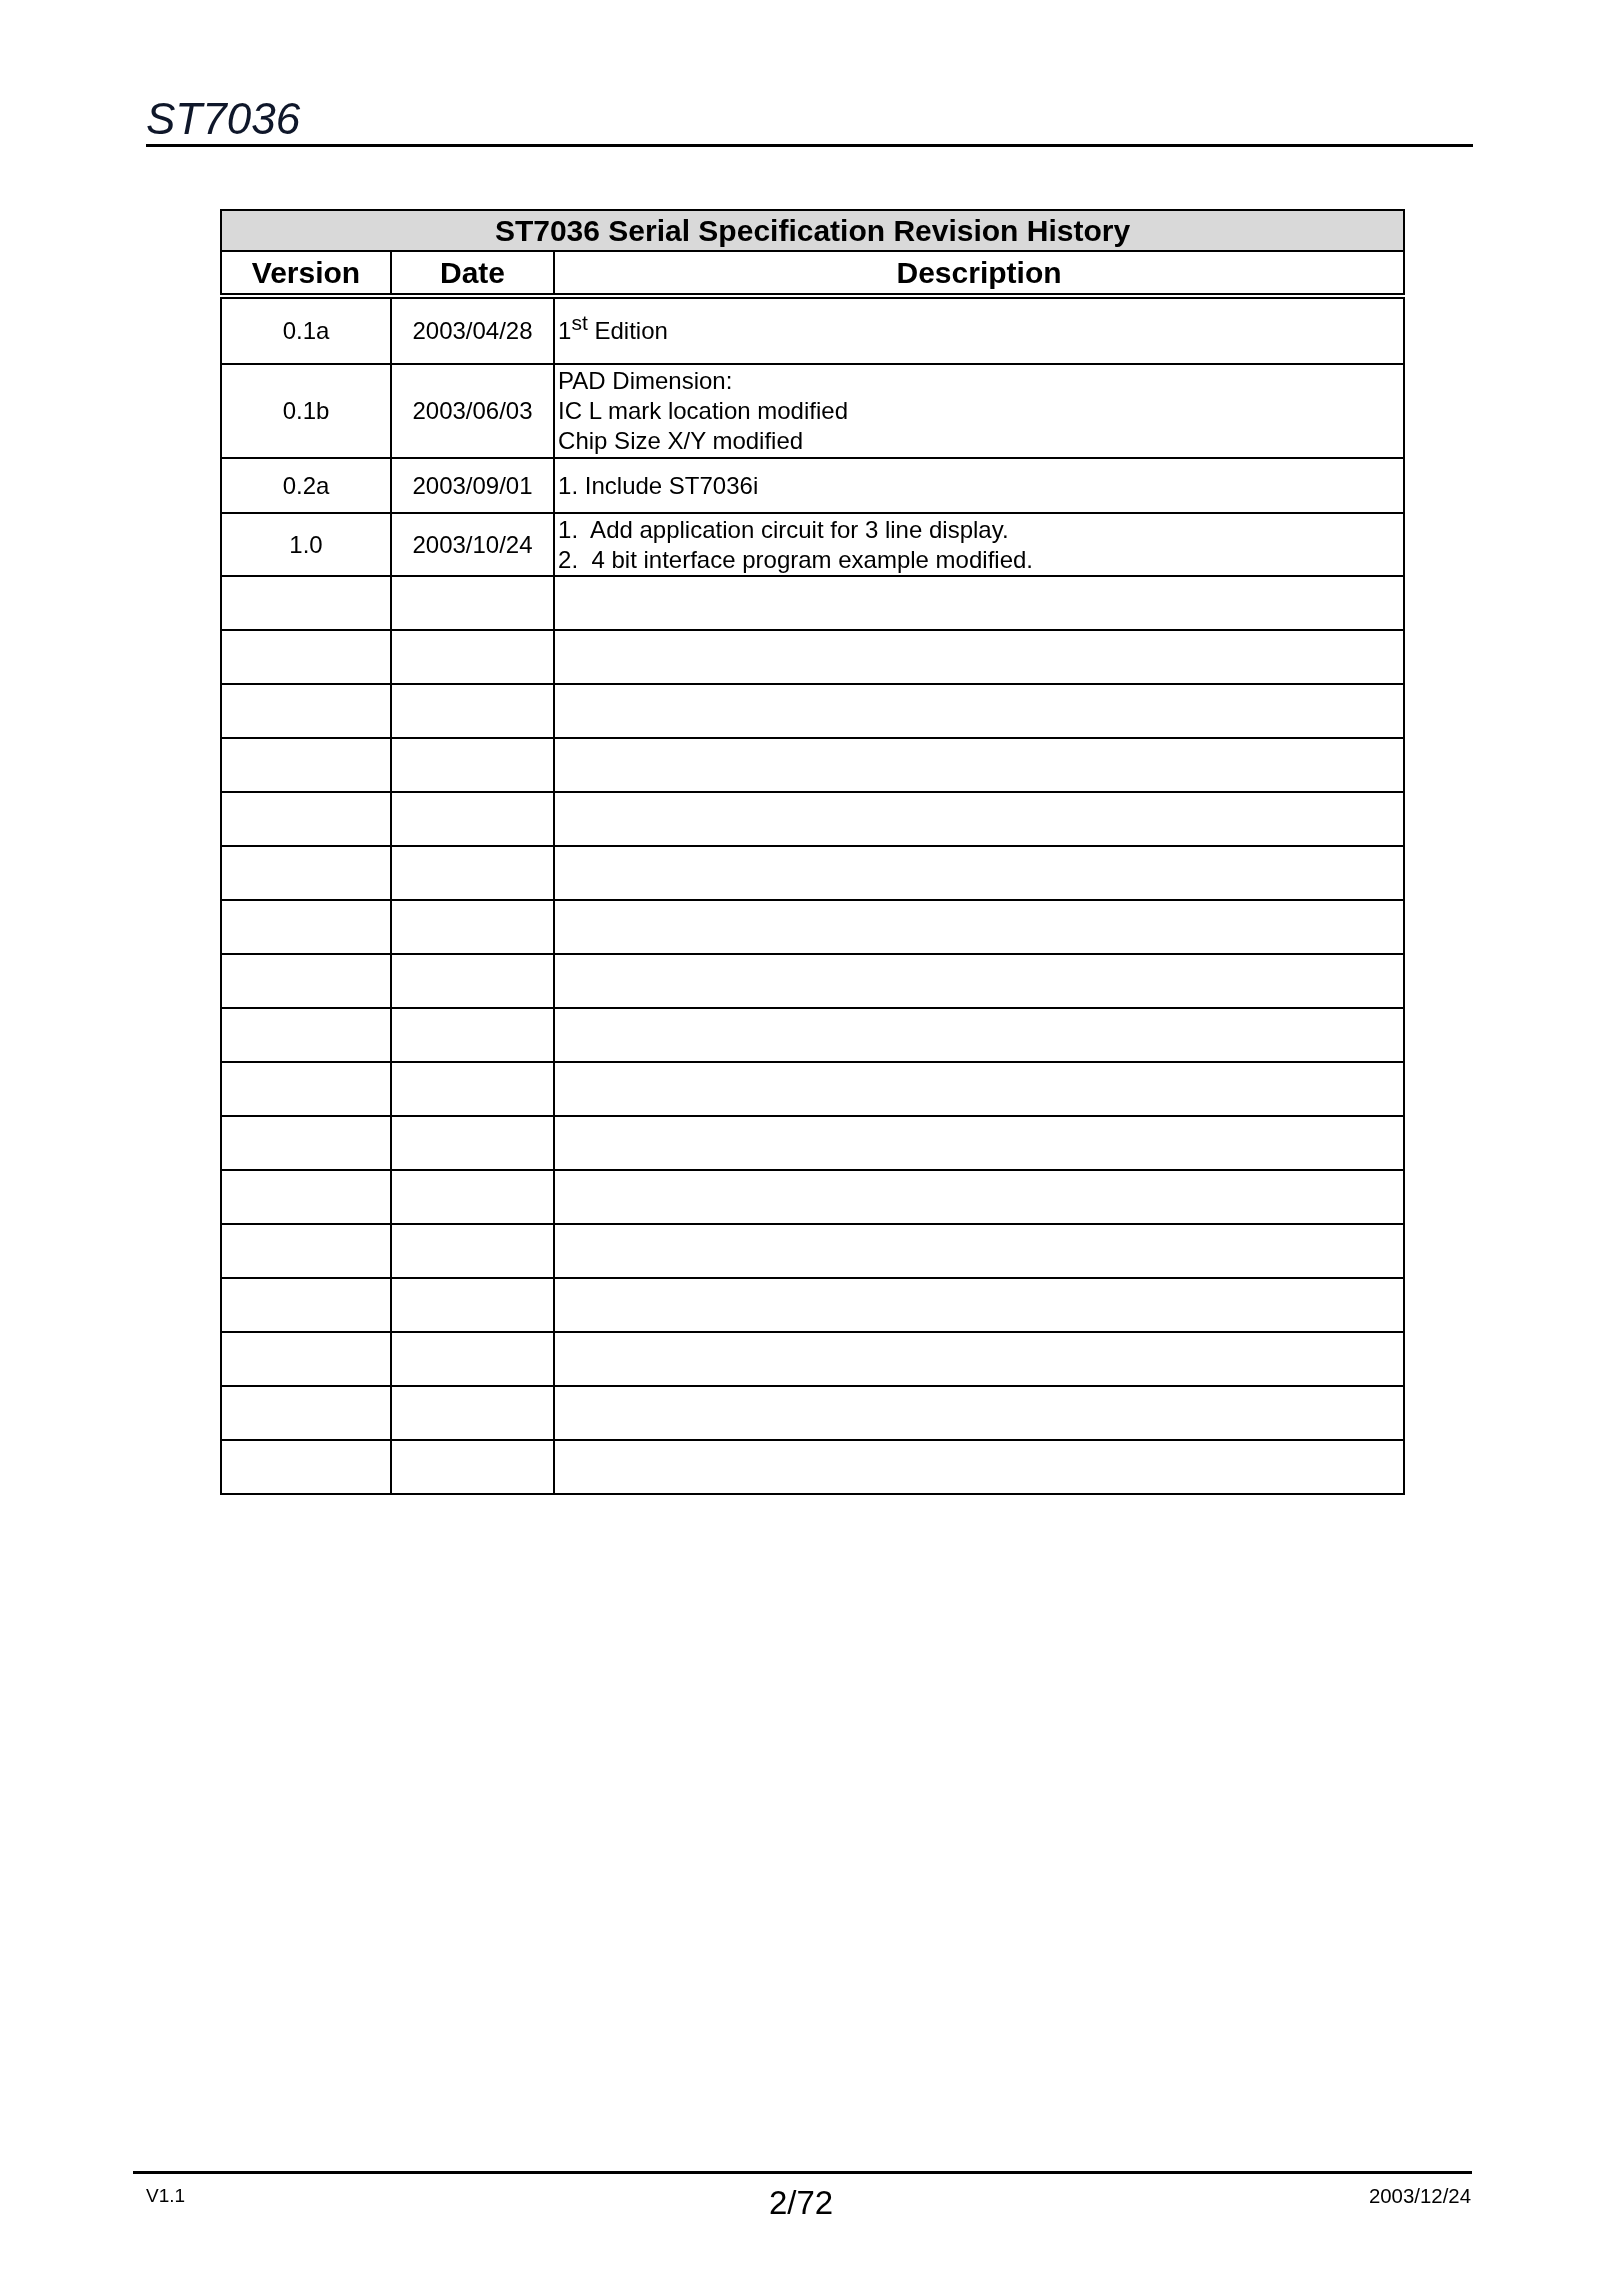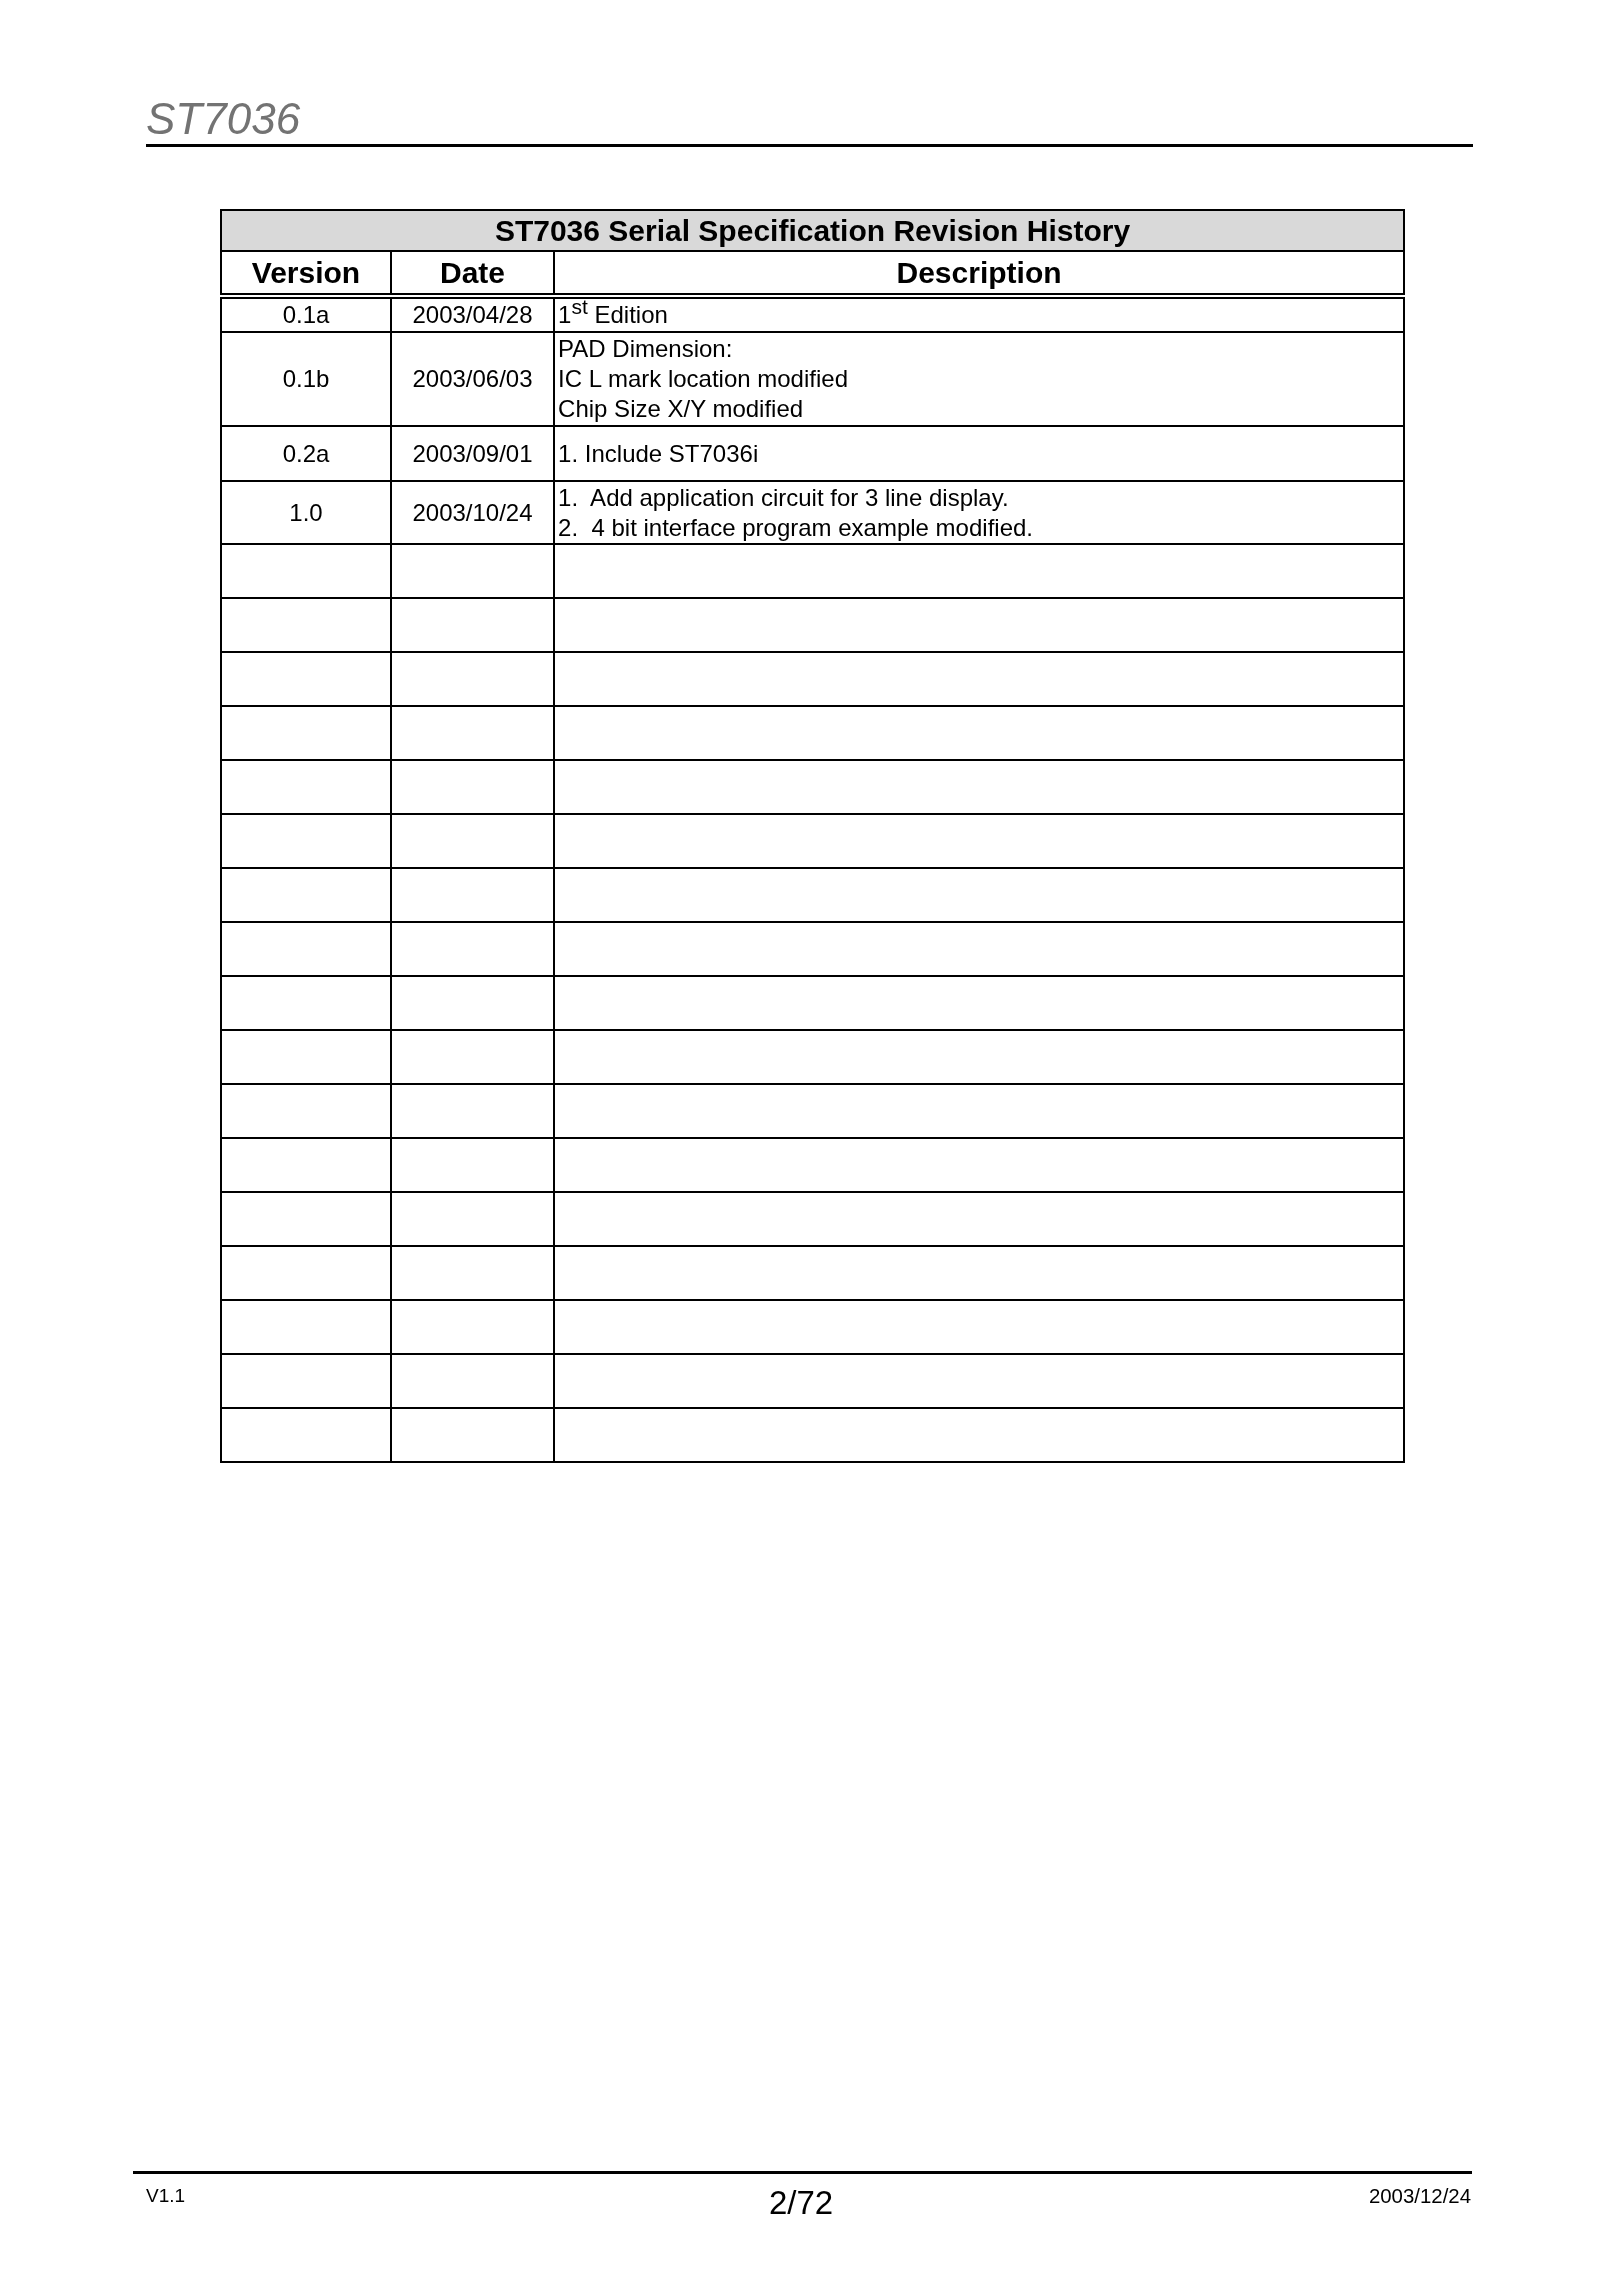--- a/index.html
+++ b/index.html
@@ -2,21 +2,21 @@
 <html style="font-size:12.6px"><head>
   <meta charset="utf-8">
   <style>
     html, body { margin: 0; padding: 0; background: #ffffff; }
     body {
       width: 1622px; height: 2295px; position: relative; overflow: hidden;
       font-family: "Liberation Sans", sans-serif; color: #000;
     }
     .logo {
       position: absolute; left: 146px; top: 97px;
-      font-size: 44px; font-style: italic; color: #737373;
+      font-size: 44px; font-style: italic; color: #0f172a;
       line-height: 44px; letter-spacing: 0px;
     }
     .top-rule {
       position: absolute; left: 146px; top: 144px; width: 1327px; height: 3.1px; background: #000;
     }
     .rev-table {
       position: absolute; left: 220px; top: 190px; width: 1183px;
       border-collapse: collapse; table-layout: fixed; margin-top: 19px;
     }
     .rev-table td, .rev-table th {
@@ -65,21 +65,21 @@
   <tbody>
       <tr>
     <td class="title-cell" colspan="3">ST7036 Serial Specification Revision History</td>
   </tr>
   <tr>
     <td class="head-cell">Version</td>
     <td class="head-cell">Date</td>
     <td class="head-cell">Description</td>
   </tr>
 
-  <tr style="height:36px">
+  <tr style="height:68px">
     <td class="data c">0.1a</td>
     <td class="data c">2003/04/28</td>
     <td class="data desc">
           <span class="desc-line"><span>1</span><sup>st</sup><span> Edition</span></span>
         </td>
   </tr>
 
   <tr style="height:94px">
     <td class="data c">0.1b</td>
     <td class="data c">2003/06/03</td>

